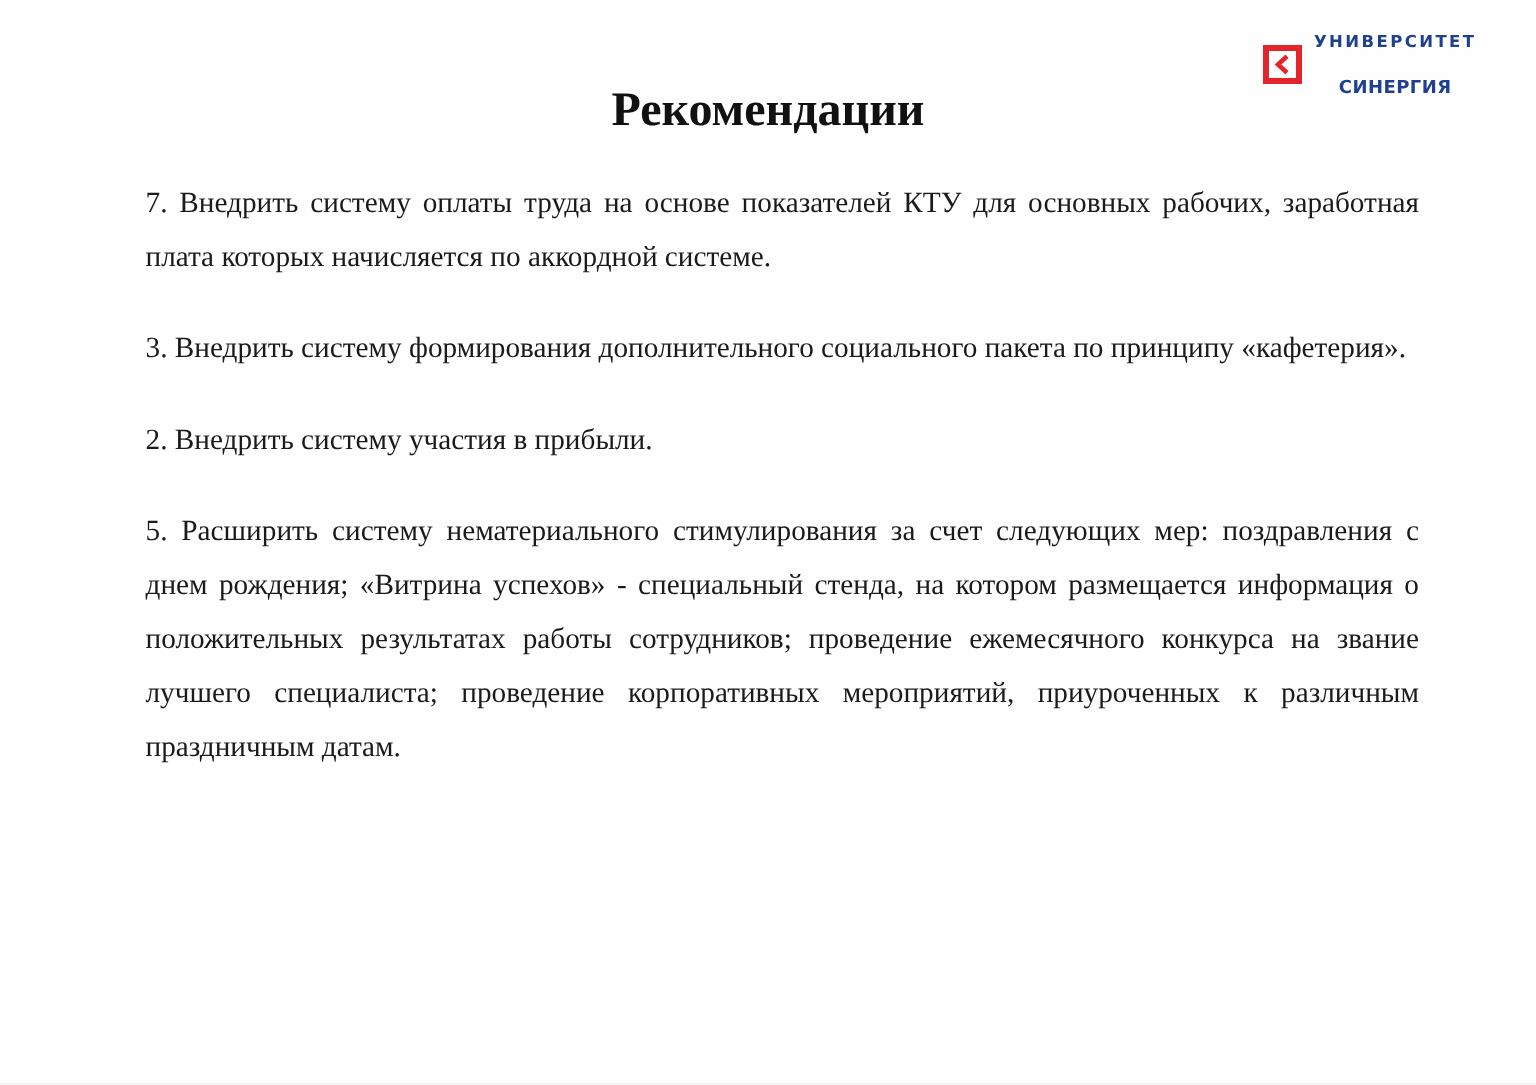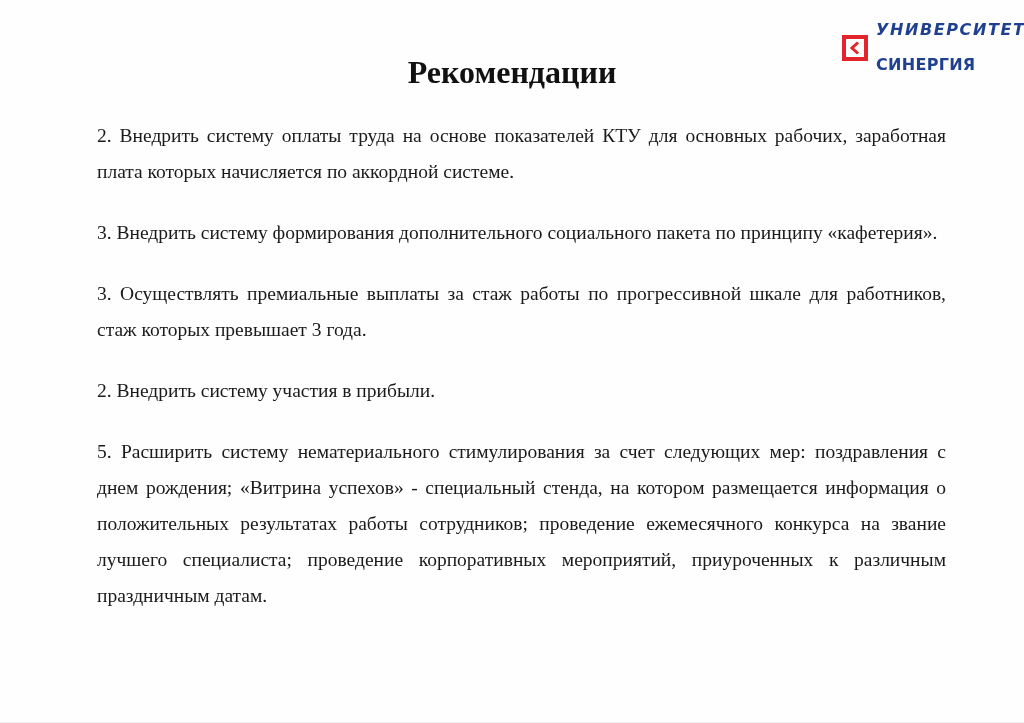--- a/index.html
+++ b/index.html
@@ -45,28 +45,28 @@
     .logo-mark svg { display: block; }
     .logo-text {
       display: flex;
       flex-direction: column;
       font-family: "DejaVu Sans", "Liberation Sans", sans-serif;
       font-weight: bold;
       color: #1f3f8f;
       line-height: 1;
     }
     .logo-top {
-      font-size: 16px;
+      font-size: 11px;
       letter-spacing: 1.6px;
-      font-style: italic;
     }
     .logo-bottom {
-      font-size: 16px;
+      font-size: 12px;
       letter-spacing: 0.3px;
       margin-top: 19px;
+      text-align: center;
     }
     .title {
       position: absolute;
       left: 0;
       top: 52px;
       width: 1024px;
       text-align: center;
       font-size: 32px;
       font-weight: bold;
       color: #111111;
@@ -100,20 +100,19 @@
     </div>
     <div class="logo-text">
       <span class="logo-top">УНИВЕРСИТЕТ</span>
       <span class="logo-bottom">СИНЕРГИЯ</span>
     </div>
   </div>
 
   <h1 class="title">Рекомендации</h1>
 
   <div class="content">
-    <p class="item">2. Внедрить систему оплаты труда на основе показателей КТУ для основных рабочих, заработная плата которых начисляется по аккордной системе.</p>
+    <p class="item">7. Внедрить систему оплаты труда на основе показателей КТУ для основных рабочих, заработная плата которых начисляется по аккордной системе.</p>
     <p class="item">3. Внедрить систему формирования дополнительного социального пакета по принципу «кафетерия».</p>
-    <p class="item">3. Осуществлять премиальные выплаты за стаж работы по прогрессивной шкале для работников, стаж которых превышает 3 года.</p>
     <p class="item">2. Внедрить систему участия в прибыли.</p>
     <p class="item">5. Расширить систему нематериального стимулирования за счет следующих мер: поздравления с днем рождения; «Витрина успехов» - специальный стенда, на котором размещается информация о положительных результатах работы сотрудников; проведение ежемесячного конкурса на звание лучшего специалиста; проведение корпоративных мероприятий, приуроченных к различным праздничным датам.</p>
   </div>
 
 </div>
 
 </body></html>

